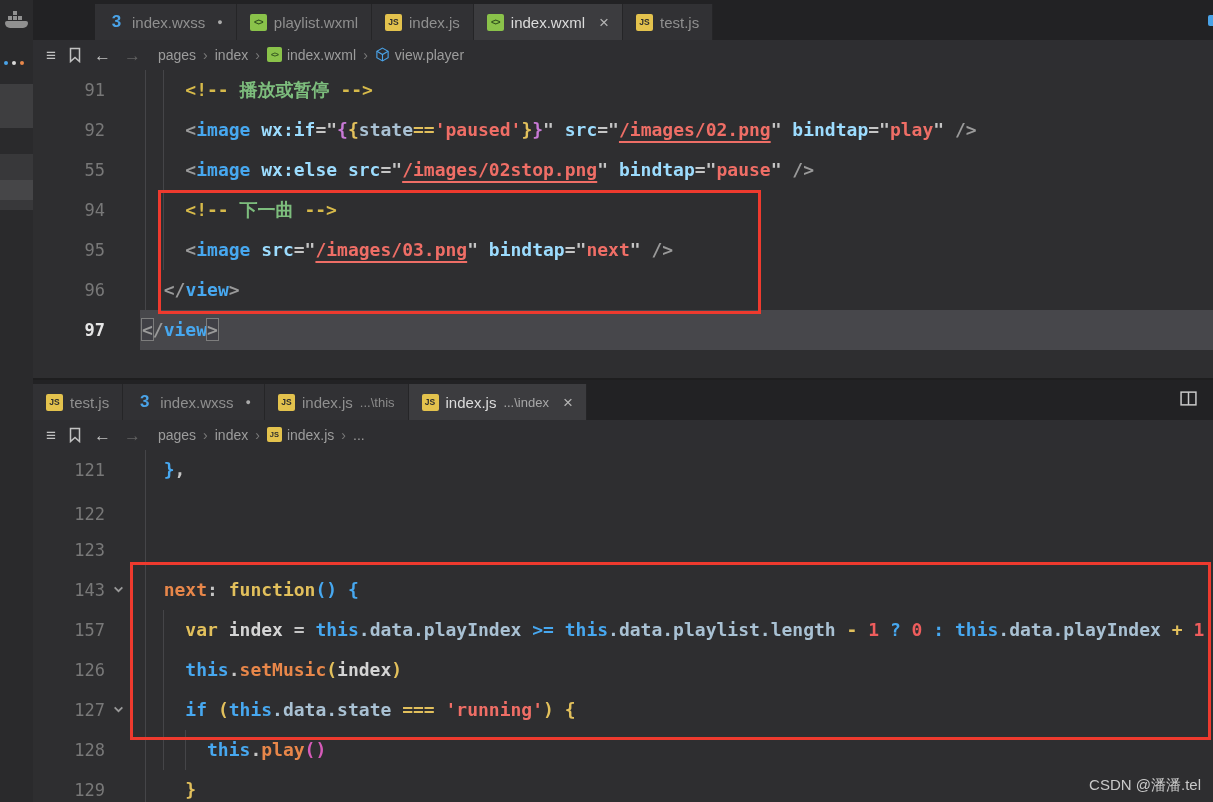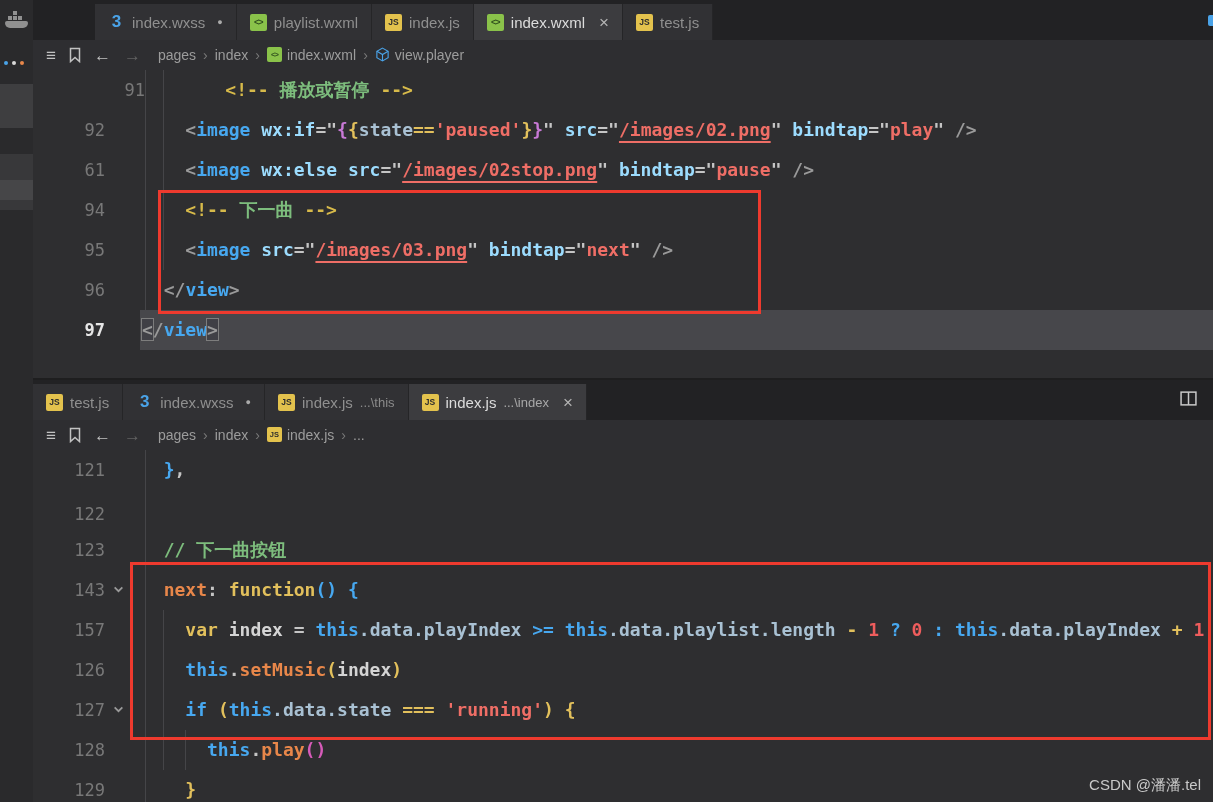--- a/index.html
+++ b/index.html
@@ -161,30 +161,30 @@
               </svg>
             </span>
             <span>view.player</span>
           </span>
         </span>
     </div>
     <div class="editor">
       <div class="guide" style="left:112px;top:0;height:240px"></div>
       <div class="guide" style="left:130px;top:0;height:200px"></div>
       <div>
-          <div class="row" style="top: 0px; margin-left: 40px;">
+          <div class="row" style="top: 0px;">
             <span class="ln">91</span>
             <span class="code"><span class="tok t-q">    </span><span class="tok t-cp">&lt;!--</span><span class="tok t-cm"> 播放或暂停 </span><span class="tok t-cp">--&gt;</span></span>
           </div>
           <div class="row" style="top: 40px;">
             <span class="ln">92</span>
             <span class="code"><span class="tok t-q">    </span><span class="tok t-pq">&lt;</span><span class="tok t-tag">image</span><span class="tok t-q"> </span><span class="tok t-attr">wx:if</span><span class="tok t-q">="</span><span class="tok t-mus">{</span><span class="tok t-op">{</span><span class="tok t-prop">state</span><span class="tok t-op">==</span><span class="tok t-str">'paused'</span><span class="tok t-op">}</span><span class="tok t-mus">}</span><span class="tok t-q">" </span><span class="tok t-attr">src</span><span class="tok t-q">="</span><span class="tok t-lnk">/images/02.png</span><span class="tok t-q">" </span><span class="tok t-attr">bindtap</span><span class="tok t-q">="</span><span class="tok t-str">play</span><span class="tok t-q">" </span><span class="tok t-pq">/&gt;</span></span>
           </div>
           <div class="row" style="top: 80px;">
-            <span class="ln">61</span>
+            <span class="ln">55</span>
             <span class="code"><span class="tok t-q">    </span><span class="tok t-pq">&lt;</span><span class="tok t-tag">image</span><span class="tok t-q"> </span><span class="tok t-attr">wx:else</span><span class="tok t-q"> </span><span class="tok t-attr">src</span><span class="tok t-q">="</span><span class="tok t-lnk">/images/02stop.png</span><span class="tok t-q">" </span><span class="tok t-attr">bindtap</span><span class="tok t-q">="</span><span class="tok t-str">pause</span><span class="tok t-q">" </span><span class="tok t-pq">/&gt;</span></span>
           </div>
           <div class="row" style="top: 120px;">
             <span class="ln">94</span>
             <span class="code"><span class="tok t-q">    </span><span class="tok t-cp">&lt;!--</span><span class="tok t-cm"> 下一曲 </span><span class="tok t-cp">--&gt;</span></span>
           </div>
           <div class="row" style="top: 160px;">
             <span class="ln">95</span>
             <span class="code"><span class="tok t-q">    </span><span class="tok t-pq">&lt;</span><span class="tok t-tag">image</span><span class="tok t-q"> </span><span class="tok t-attr">src</span><span class="tok t-q">="</span><span class="tok t-lnk">/images/03.png</span><span class="tok t-q">" </span><span class="tok t-attr">bindtap</span><span class="tok t-q">="</span><span class="tok t-str">next</span><span class="tok t-q">" </span><span class="tok t-pq">/&gt;</span></span>
           </div>
@@ -271,21 +271,20 @@
           <div class="row" style="top: 0px;">
             <span class="ln">121</span>
             <span class="code"><span class="tok t-q">  </span><span class="tok t-b1">}</span><span class="tok t-q">,</span></span>
           </div>
           <div class="row" style="top: 44px;">
             <span class="ln">122</span>
             <span class="code"></span>
           </div>
           <div class="row" style="top: 80px;">
             <span class="ln">123</span>
-            <span class="code"><span class="tok t-q">  </span><span class="tok t-cm">// 下一曲按钮</span></span>
           </div>
           <div class="row" style="top: 120px;">
             <span class="ln">143</span>
             <span class="fold">
               <svg width="11" height="11" viewBox="0 0 10 10">
                 <path d="M1.5 3 5 6.5 8.5 3" fill="none" stroke="#9a9a9a" stroke-width="1.6"></path>
               </svg>
             </span>
             <span class="code"><span class="tok t-q">  </span><span class="tok t-fn">next</span><span class="tok t-q">:</span><span class="tok t-q"> </span><span class="tok t-kw">function</span><span class="tok t-b1">(</span><span class="tok t-b1">)</span><span class="tok t-q"> </span><span class="tok t-b1">{</span></span>
           </div>

